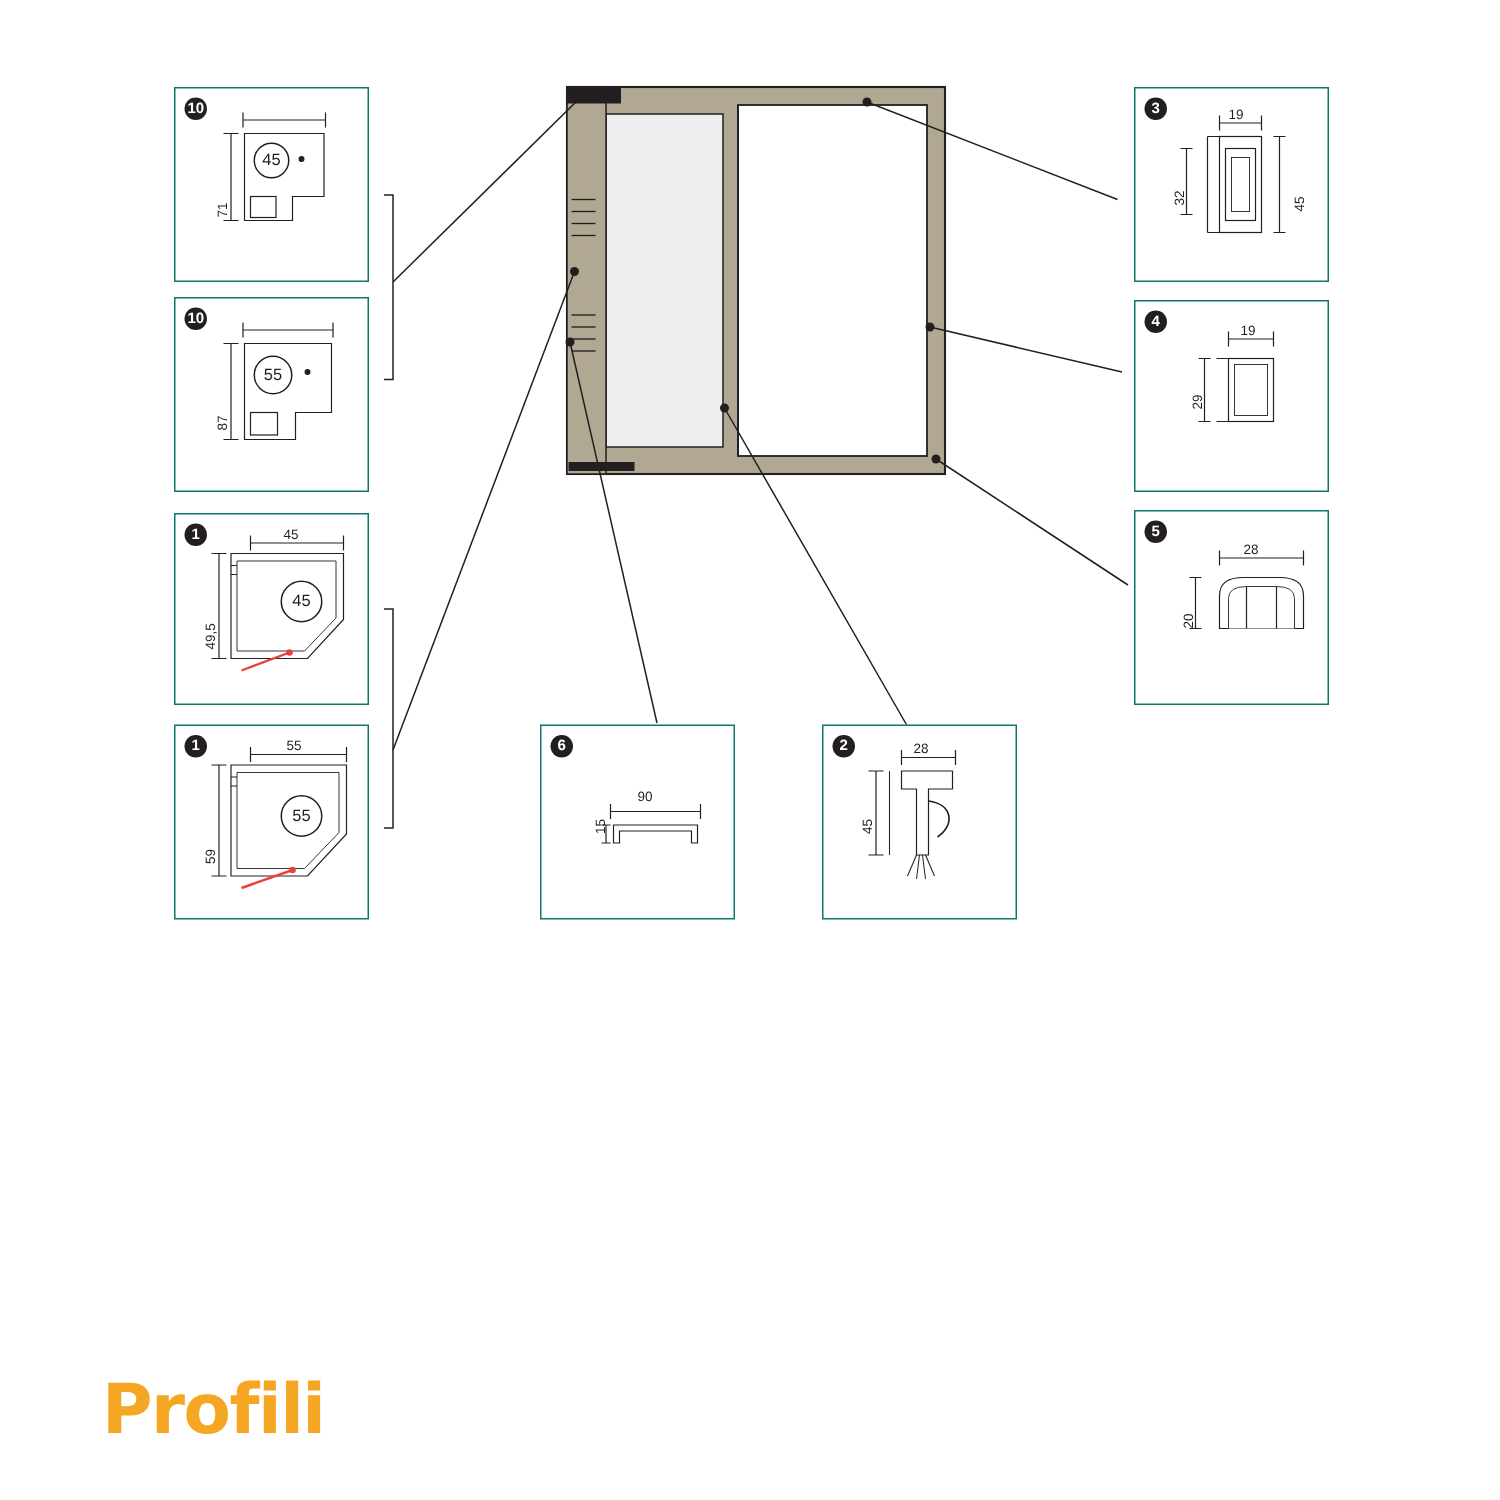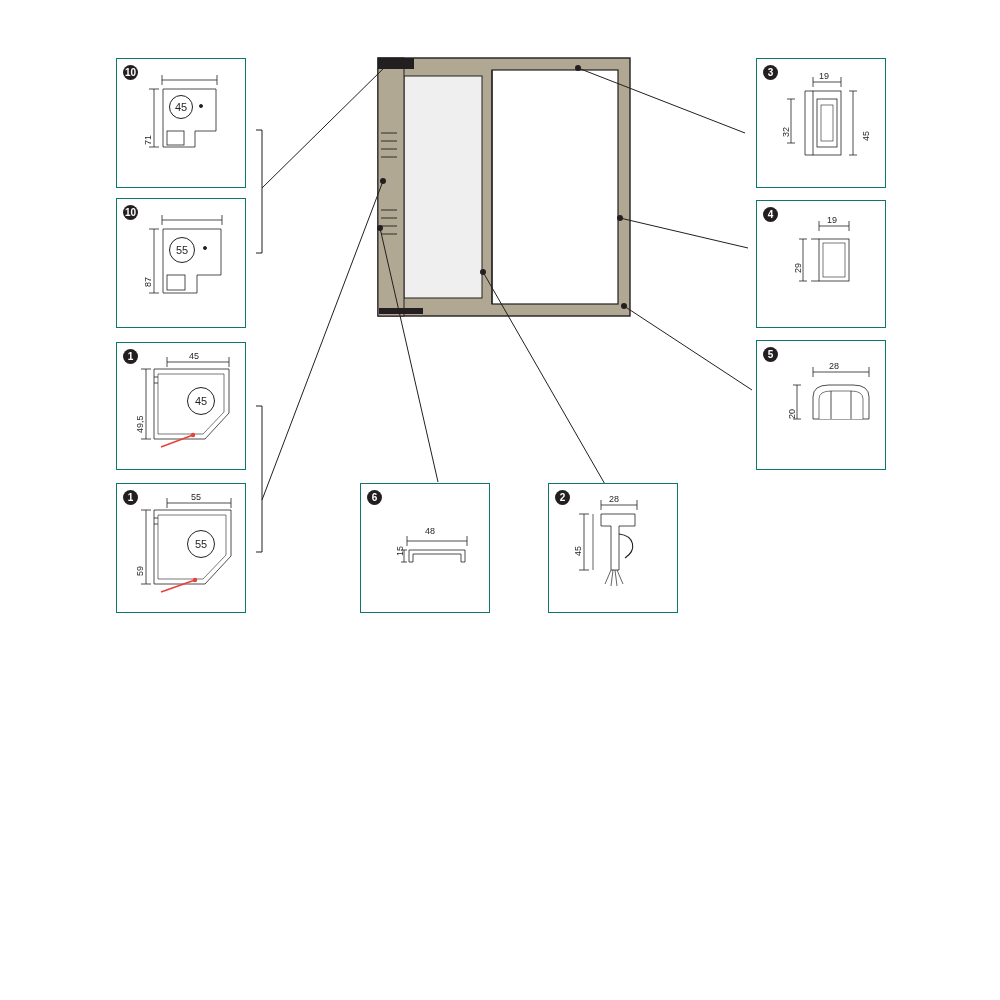--- a/index.html
+++ b/index.html
@@ -227,21 +227,21 @@
         <line x1="37" y1="40" x2="41" y2="40"></line>
       </g>
       <path d="M 44 108 L 78 96" stroke="#e8413a" stroke-width="1.6" fill="none"></path>
       <circle cx="78" cy="96" r="2.2" fill="#e8413a"></circle>
     </svg>
     <div class="circle-label" style="left:70px; top:46px; width:26px; height:26px; line-height:26px;">55</div>
   </div>
 
   <div class="callout-box" style="left:360px; top:483px; width:130px; height:130px;">
     <div class="badge">6</div>
-    <div class="dim" style="left:64px; top:42px;">48</div>
+    <div class="dim" style="left:64px; top:42px;">90</div>
     <div class="dim vert" style="left:34px; top:72px;">15</div>
     <svg class="layer" style="width:130px;height:130px;" viewBox="0 0 130 130">
       <g stroke="#231f20" fill="none" stroke-width="0.8">
         <line x1="46" y1="52" x2="46" y2="62"></line>
           <line x1="106" y1="52" x2="106" y2="62"></line>
         <line x1="46" y1="57" x2="106" y2="57"></line>
         <line x1="40" y1="66" x2="46" y2="66"></line>
           <line x1="40" y1="78" x2="46" y2="78"></line>
         <line x1="43" y1="66" x2="43" y2="78"></line>
         <path d="M 48 66 L 104 66 L 104 78 L 100 78 L 100 70 L 52 70 L 52 78 L 48 78 Z" fill="#ffffff"></path>
@@ -333,13 +333,14 @@
           <line x1="36" y1="78" x2="44" y2="78"></line>
         <line x1="40" y1="44" x2="40" y2="78"></line>
         <path d="M 56 78 L 56 56 Q 56 44 72 44 L 96 44 Q 112 44 112 56 L 112 78 Z" fill="#ffffff"></path>
         <path d="M 62 78 L 62 58 Q 62 50 74 50 L 94 50 Q 106 50 106 58 L 106 78" fill="#ffffff" stroke-width="0.6"></path>
         <line x1="74" y1="50" x2="74" y2="78"></line>
         <line x1="94" y1="50" x2="94" y2="78"></line>
       </g>
     </svg>
   </div>
 
+  <div class="brand">Profili</div>
 </div>
 
 </body></html>

